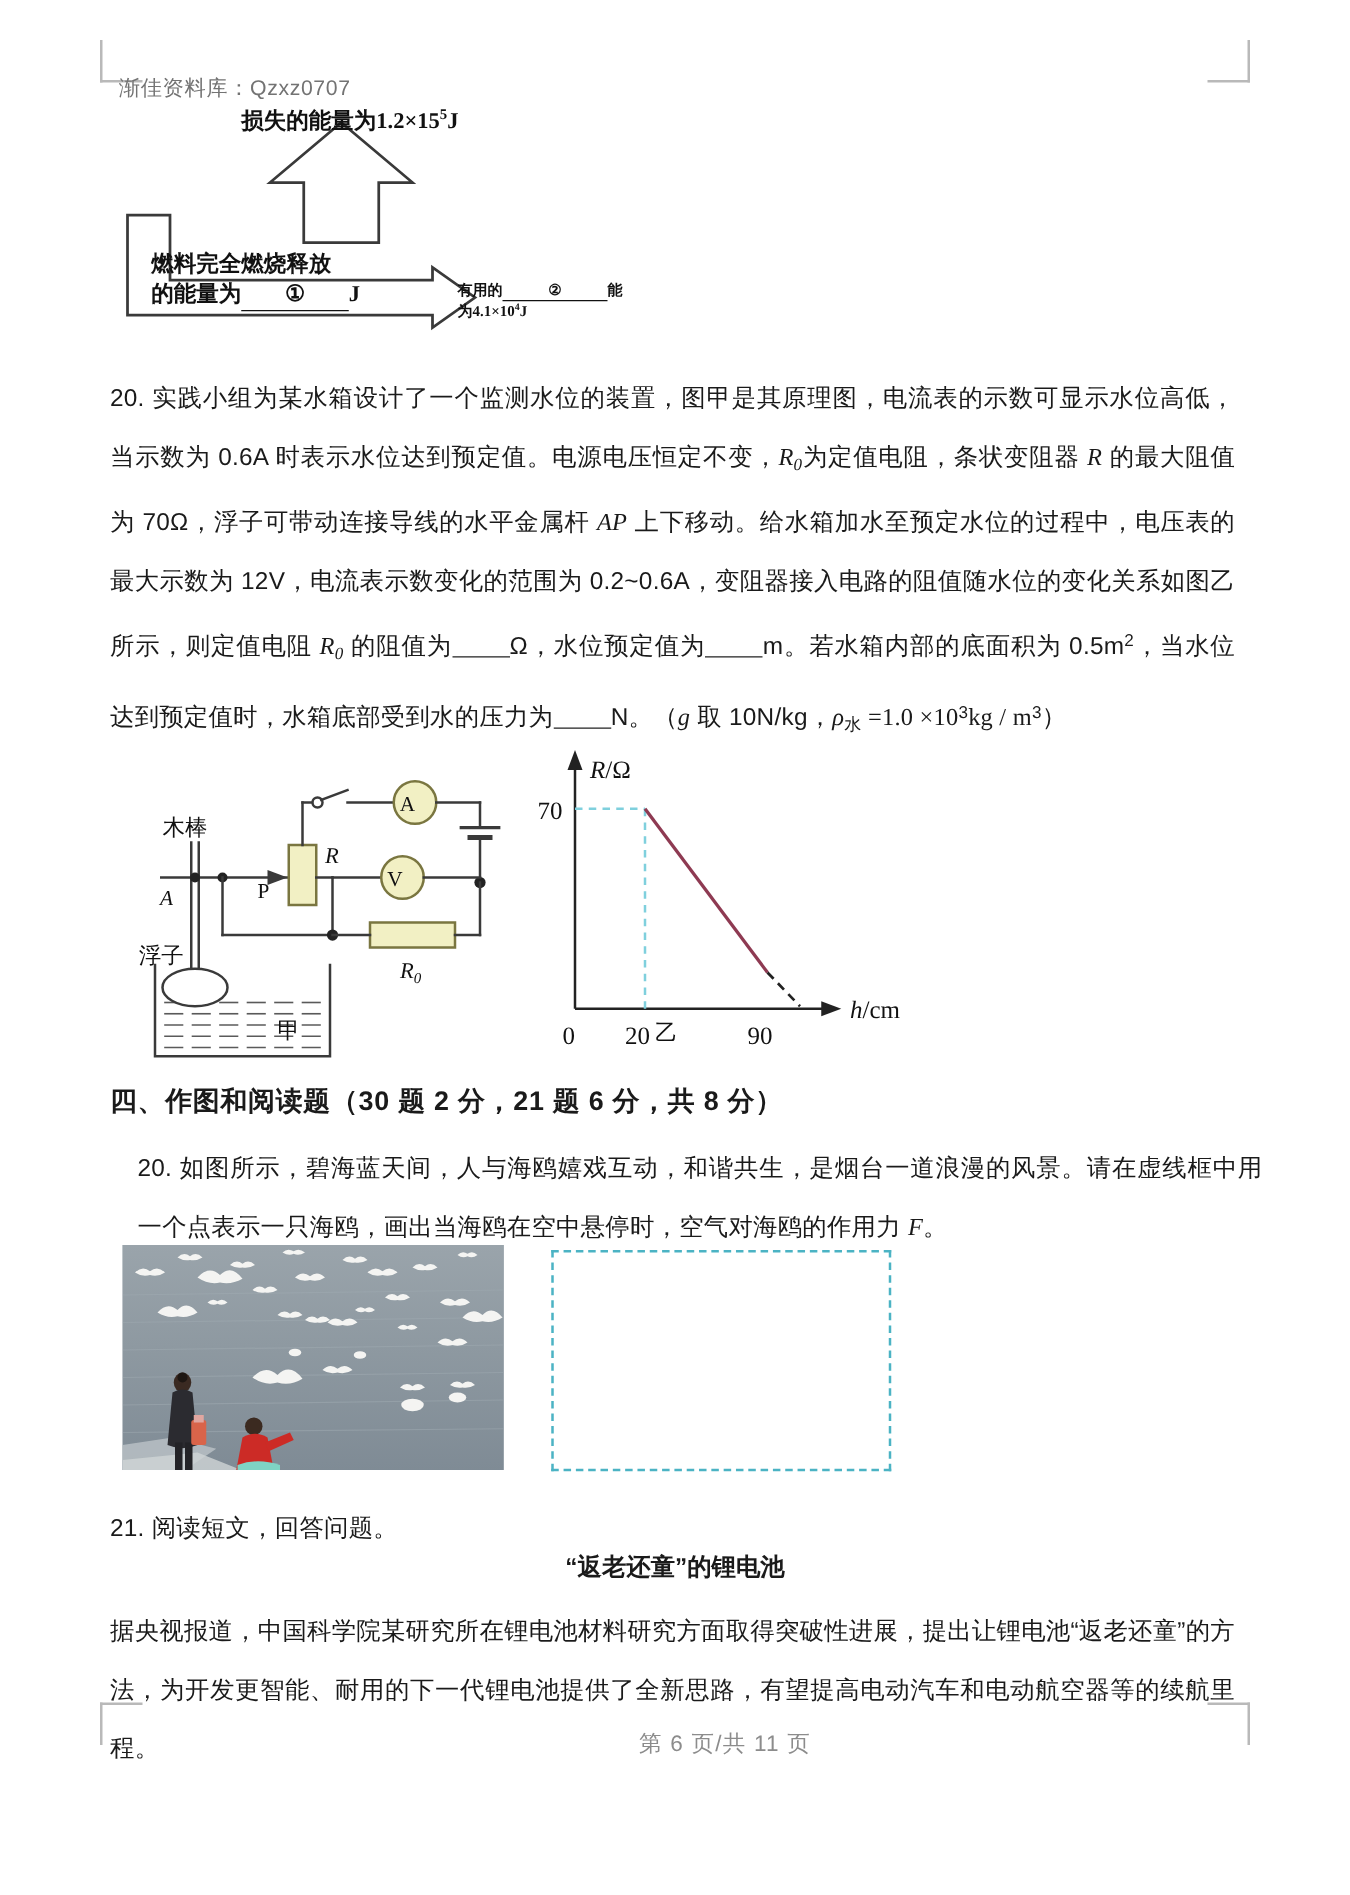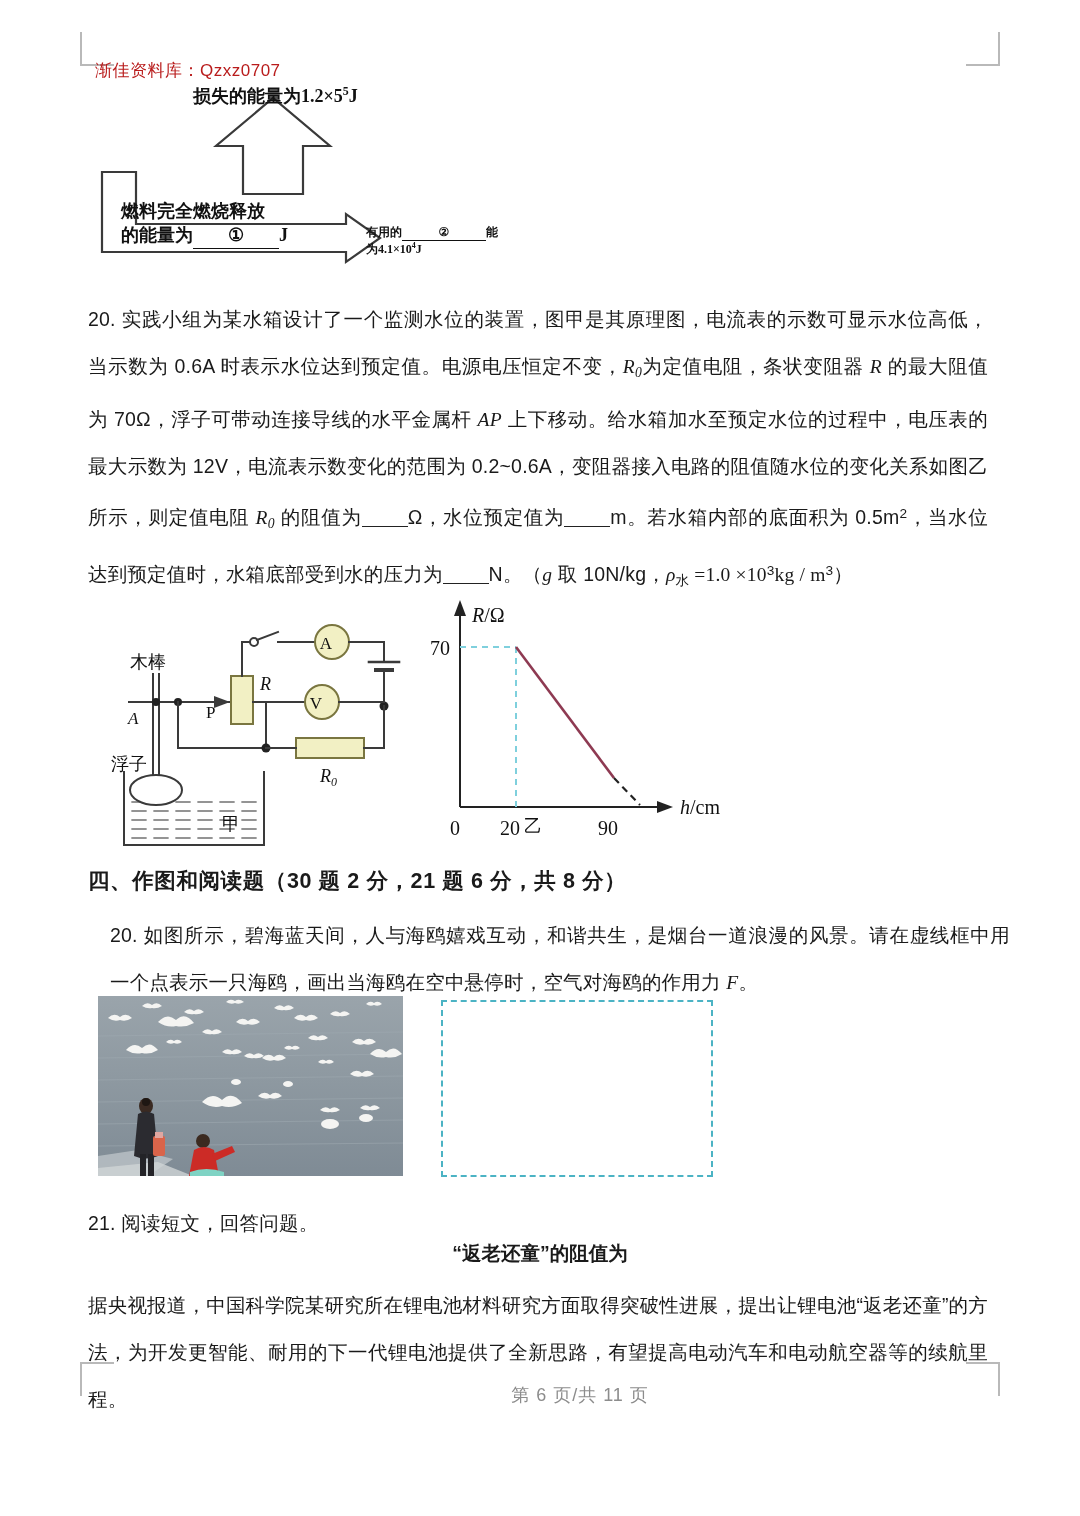--- a/index.html
+++ b/index.html
@@ -27,21 +27,21 @@
   .crop.bl{left:80px;top:1362px;}
   .crop.bl i.v{left:0;bottom:0;}
   .crop.bl i.h{left:0;top:0;}
   .crop.br{left:966px;top:1362px;}
   .crop.br i.v{right:0;bottom:0;}
   .crop.br i.h{right:0;top:0;}
 
   
   .watermark{
     position:absolute;left:95px;top:59px;
-    font-size:17px;color:#b91c1c;letter-spacing:.5px;
+    font-size:17px;color:#737373;letter-spacing:.5px;
     white-space:nowrap;
   }
 
   
   .energy-fig{position:absolute;left:88px;top:84px;width:470px;height:200px;}
   .energy-fig svg{display:block;}
   .ef-label{position:absolute;font-family:"Liberation Serif","DejaVu Serif",serif;color:#111;}
   .ef-loss{left:105px;top:0px;font-size:18px;font-weight:bold;}
   .ef-fuel{left:33px;top:115px;font-size:18px;line-height:1.35;font-weight:bold;}
   .ef-use{left:278px;top:140px;font-size:12px;line-height:1.35;font-weight:bold;}
@@ -128,21 +128,21 @@
   <div class="watermark">渐佳资料库：Qzxz0707</div>
 
   <div class="energy-fig">
     <svg width="470" height="200" viewBox="0 0 470 200">
 
       <path d="M155 110 L155 62 L128 62 L185 14 L242 62 L215 62 L215 110 Z" fill="#ffffff" stroke="#3a3a3a" stroke-width="2.2"></path>
 
       <path d="M14 110 L14 190 L258 190 L258 200 L292 176 L258 152 L258 162 L48 162 L48 110 Z" fill="#ffffff" stroke="#3a3a3a" stroke-width="2.2" transform="translate(0,-22)"></path>
     </svg>
     <div class="ef-label ef-loss">
-      <span>损失的能量为1.2×5</span><sup>5</sup><span>J</span>
+      <span>损失的能量为1.2×15</span><sup>5</sup><span>J</span>
     </div>
     <div class="ef-label ef-fuel">
       <div>燃料完全燃烧释放</div>
       <div>
         <span>的能量为</span><span class="ul-blank" style="width:86px;text-align:center;"><span>①</span></span><span>J</span>
       </div>
     </div>
     <div class="ef-label ef-use">
       <div>
         <span>有用的</span><span class="ul-blank" style="width:84px;text-align:center;"><span>②</span></span><span>能</span>
@@ -369,18 +369,18 @@
       </g>
     </svg>
   </div>
 
   <div class="answer-box"></div>
 
   <div class="qtext q21head">
     <span>21.</span>
     <span>阅读短文，回答问题。</span>
   </div>
-  <div class="article-title">“返老还童”的阻值为</div>
+  <div class="article-title">“返老还童”的锂电池</div>
   <div class="qtext q21body">据央视报道，中国科学院某研究所在锂电池材料研究方面取得突破性进展，提出让锂电池“返老还童”的方法，为开发更智能、耐用的下一代锂电池提供了全新思路，有望提高电动汽车和电动航空器等的续航里程。</div>
 
   <div class="footer">第 6 页/共 11 页</div>
 
 </div>
 
 </body></html>

